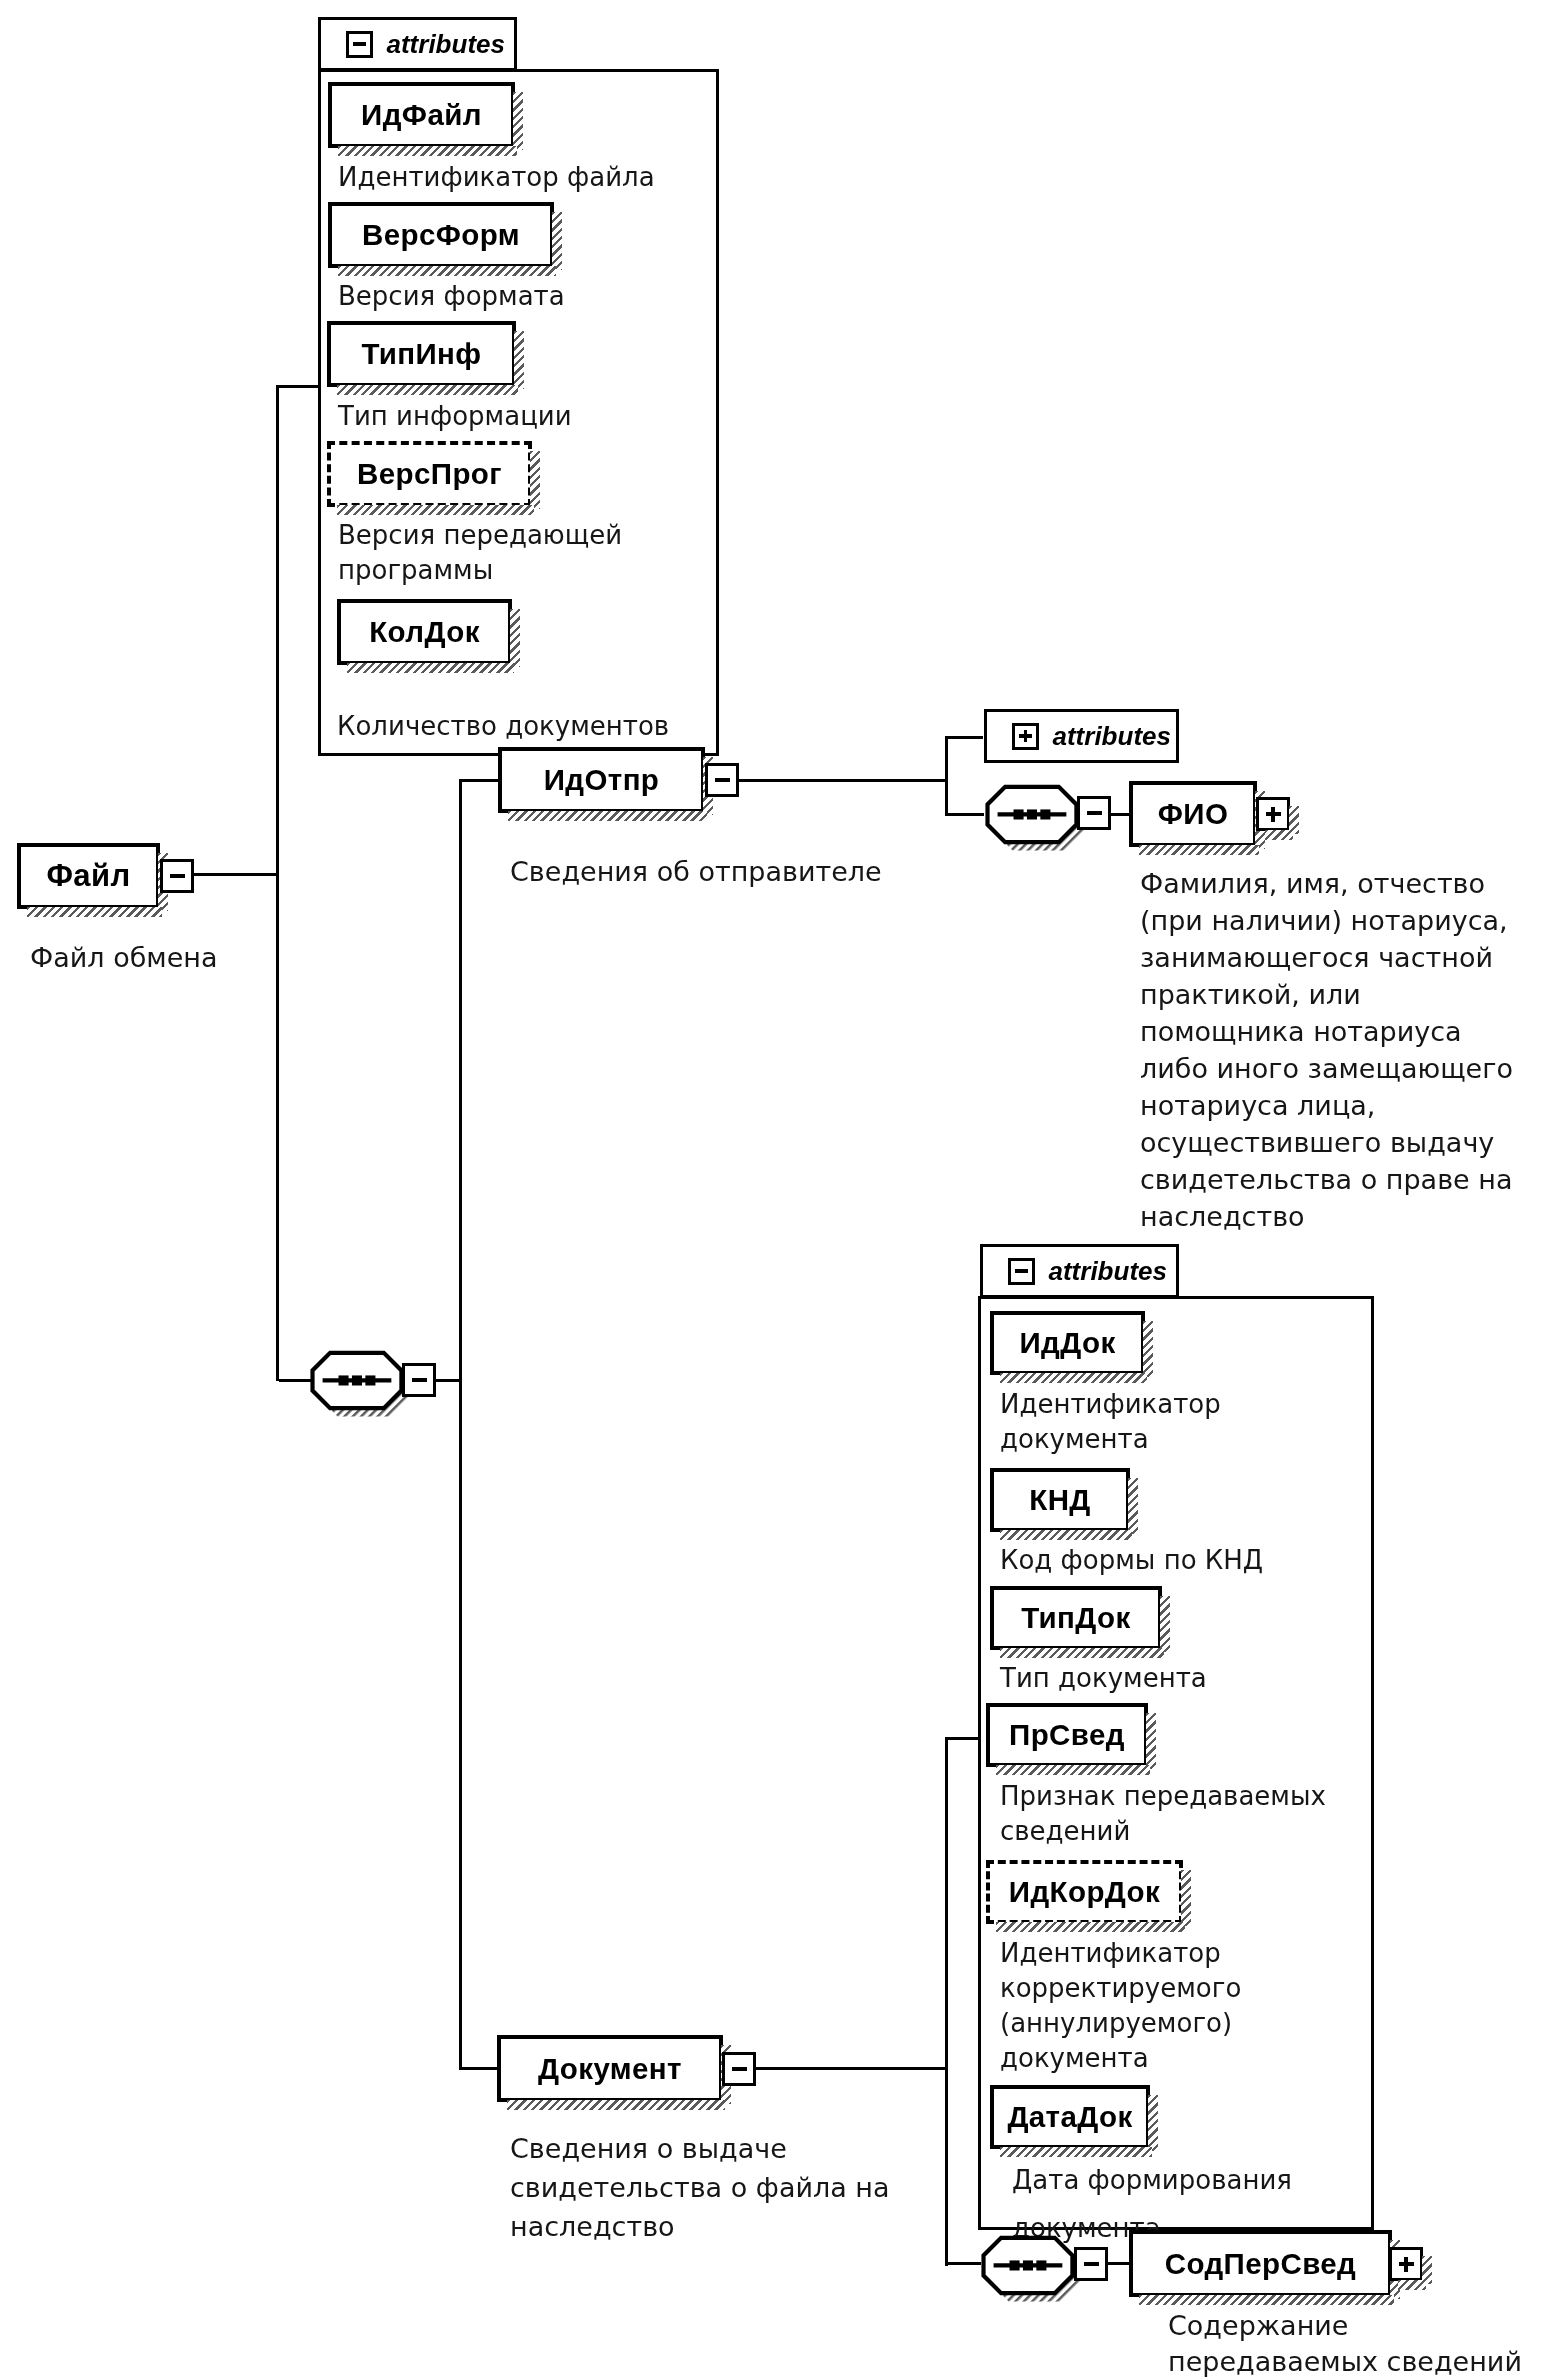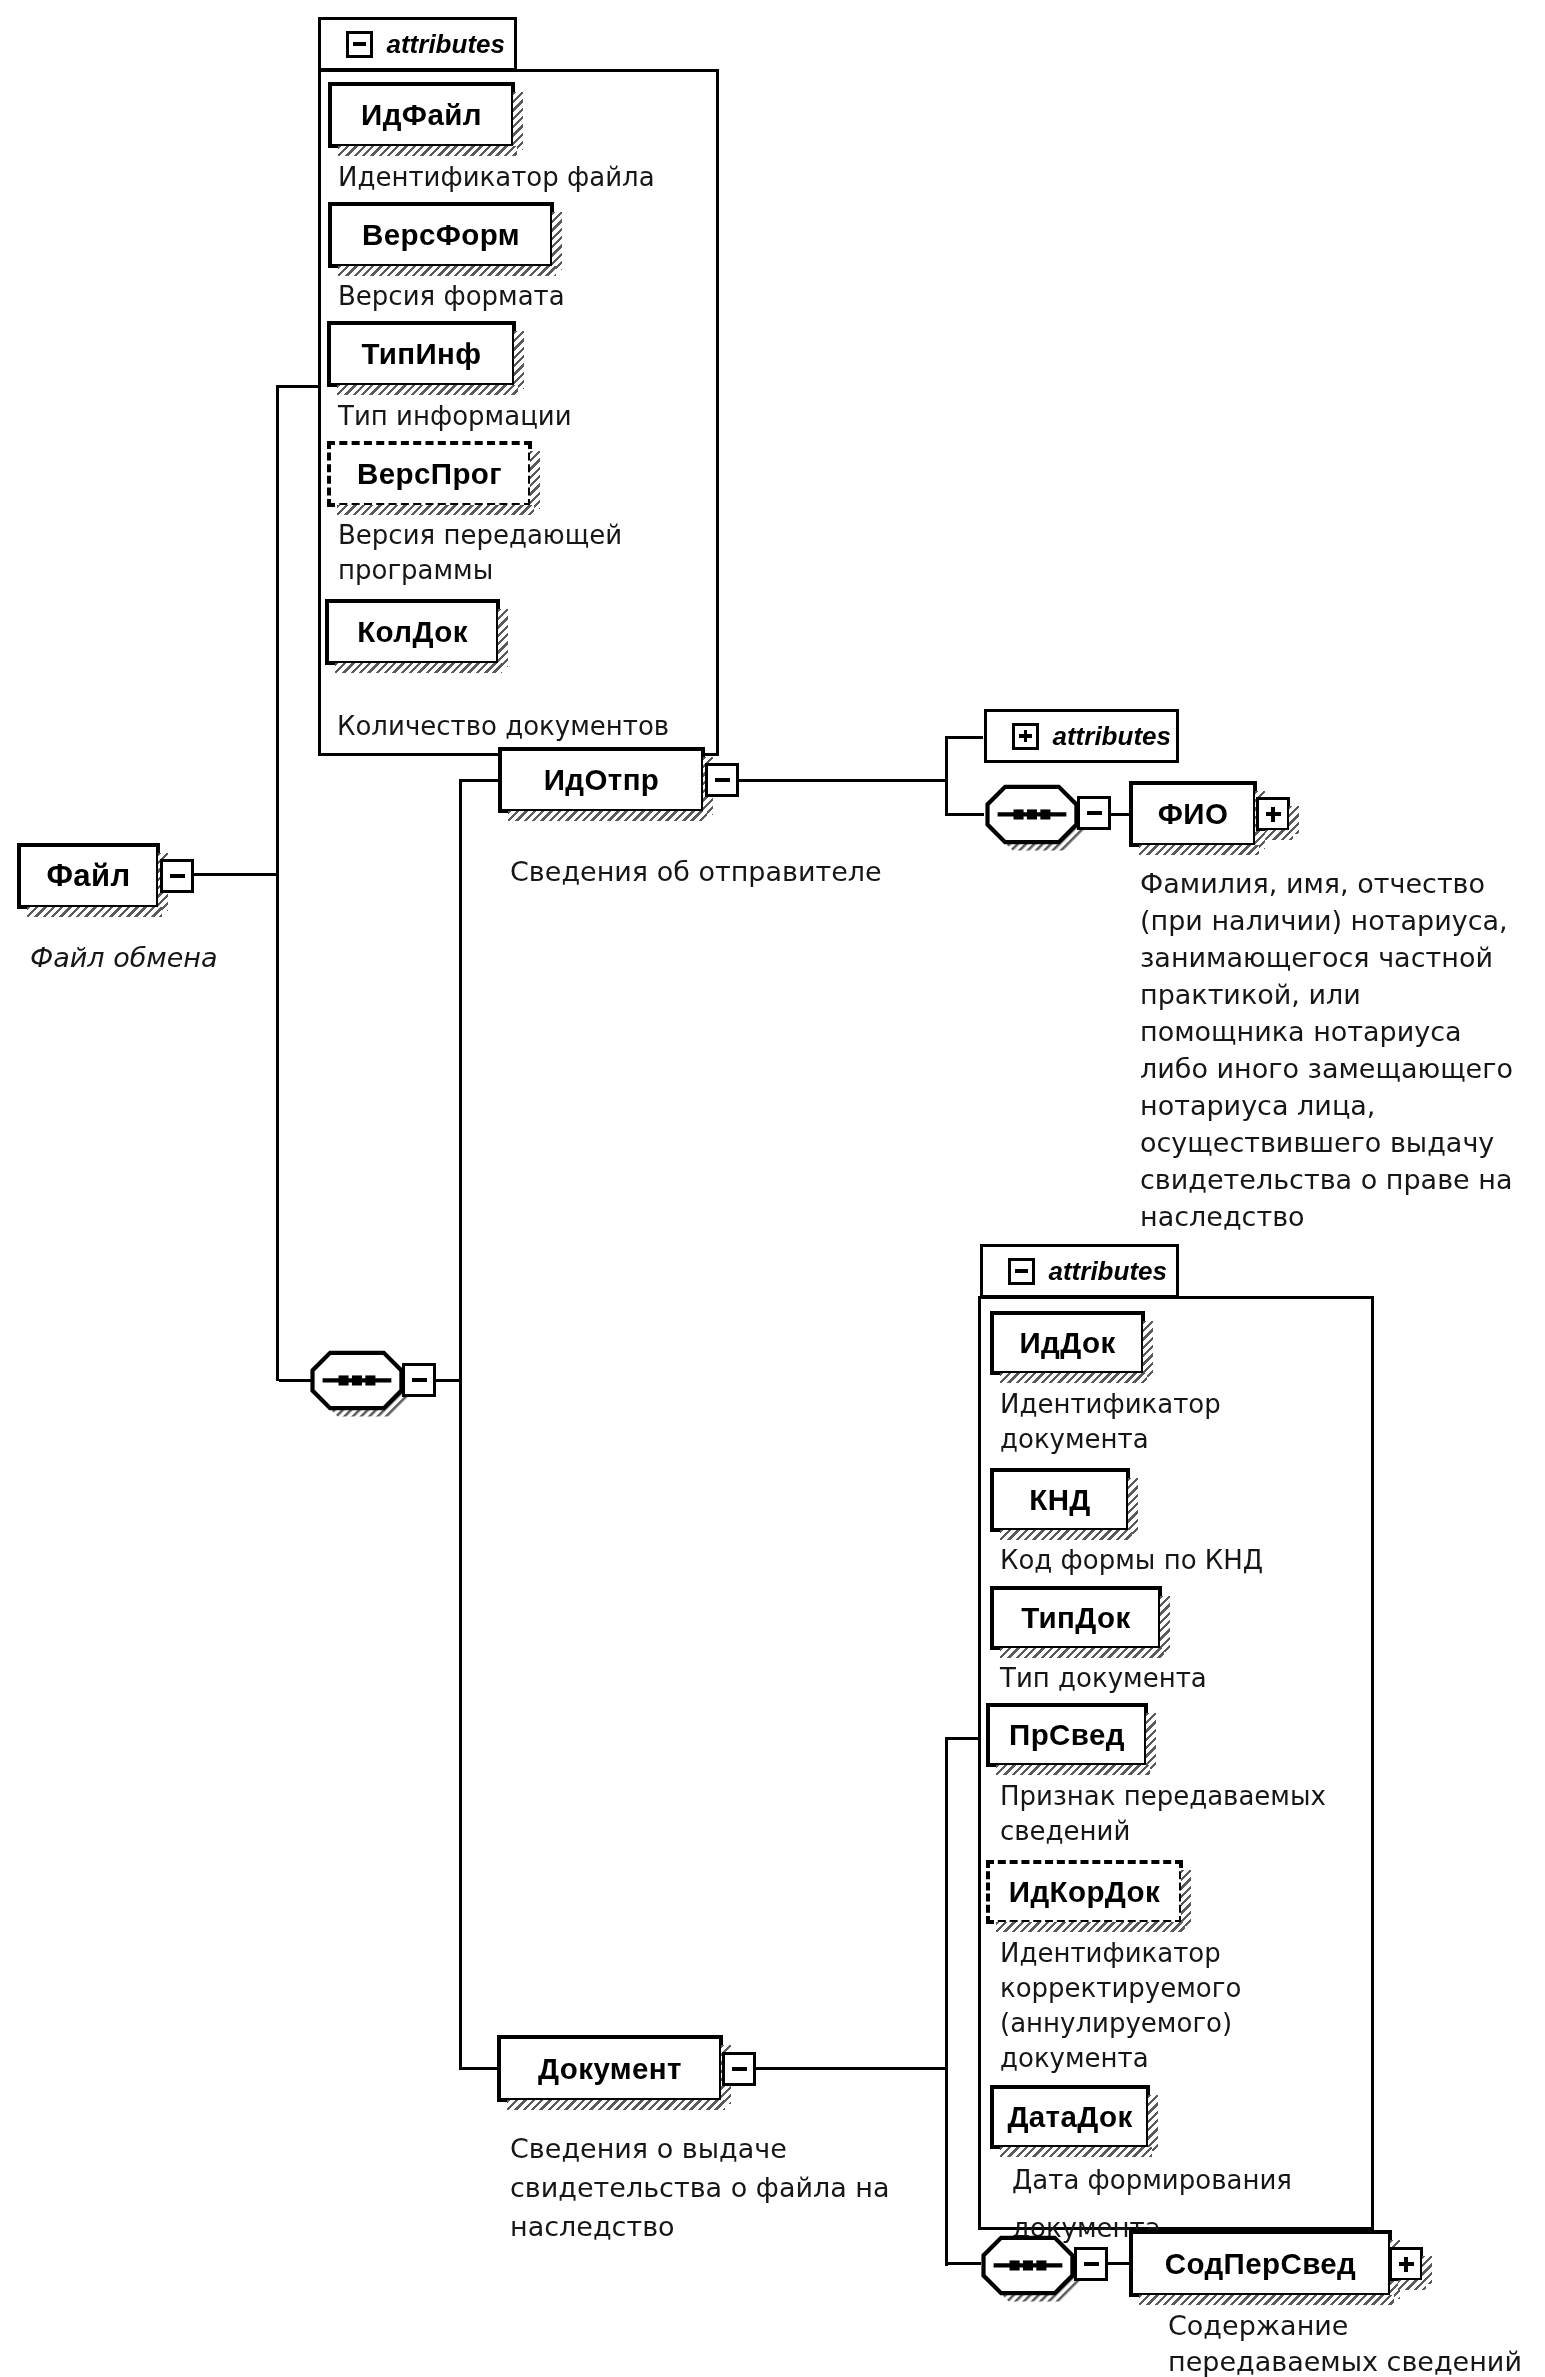--- a/index.html
+++ b/index.html
@@ -80,32 +80,32 @@
     <span>ТипИнф</span>
   </div>
   <div class="lbl" style="left:338px;top:399px;">Тип информации</div>
 
   <div class="ebox dashed sh" style="left:327px;top:441px;width:205px;height:66px;">
     <span>ВерсПрог</span>
   </div>
   <div class="lbl" style="left:338px;top:518px;">Версия передающей
 программы</div>
 
-  <div class="ebox sh" style="left:325px;top:599px;width:175px;height:66px;">
+  <div class="ebox sh" style="left:337px;top:599px;width:175px;height:66px;">
     <span>КолДок</span>
   </div>
   <div class="lbl" style="left:337px;top:709px;">Количество документов</div>
 
   <div class="ebox sh" style="left:17px;top:843px;width:143px;height:66px;font-size:31px;">
     <span>Файл</span>
   </div>
   <div class="toggle" style="left:160px;top:859px;">
       <span class="b h"></span>
     </div>
-  <div class="ann" style="left:30px;top:939px;font-style:italic;">Файл обмена</div>
+  <div class="ann" style="left:30px;top:939px;">Файл обмена</div>
 
   <svg class="oct" style="left:310px;top:1350px;" width="104" height="71" viewBox="0 0 124 84">
     <defs>
       <pattern id="hatch" width="7" height="7" patternUnits="userSpaceOnUse" patternTransform="rotate(45)">
         <rect width="7" height="7" fill="#ffffff"></rect>
           <rect width="3" height="7" fill="#5a5a5a"></rect>
       </pattern>
     </defs>
     <polygon points="24,3 88,3 109,24 109,48 88,69 24,69 3,48 3,24" transform="translate(9,10)" fill="url(#hatch)" stroke="none"></polygon>
     <polygon points="24,3 88,3 109,24 109,48 88,69 24,69 3,48 3,24" fill="#fff" stroke="#000" stroke-width="5"></polygon>

